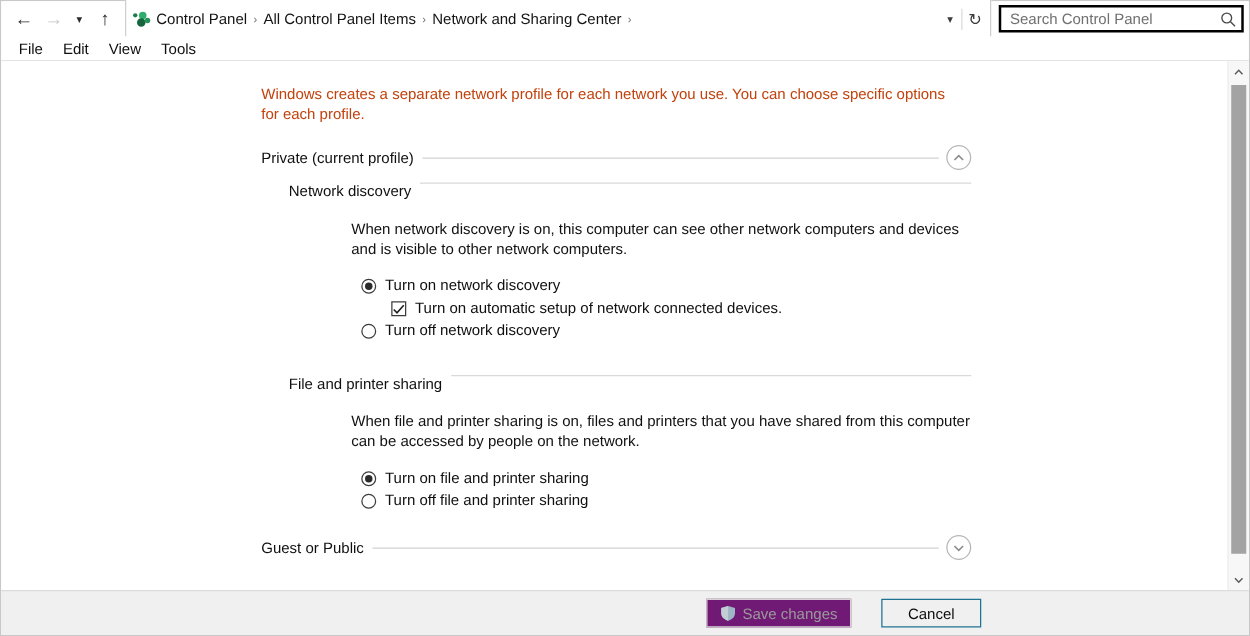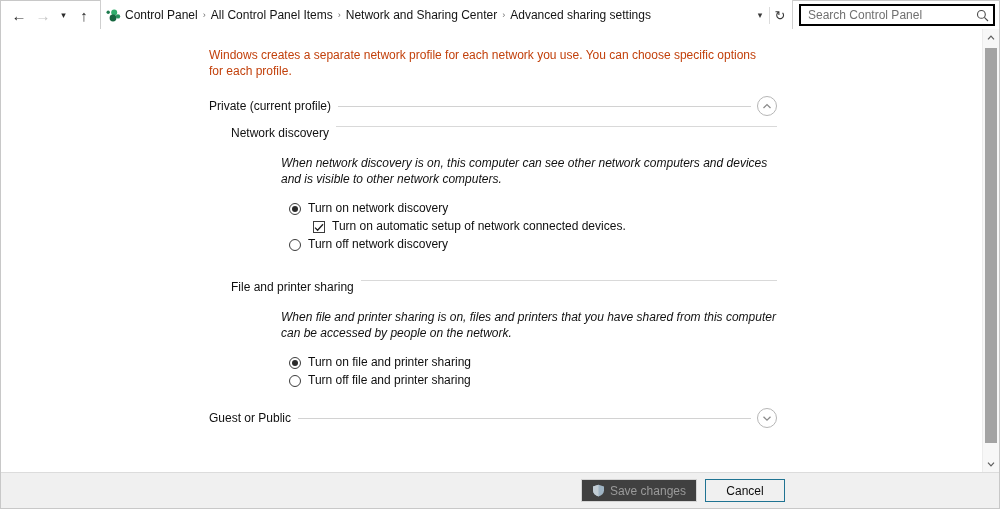--- a/index.html
+++ b/index.html
@@ -246,21 +246,20 @@
     height: 1px;
     background: #d9d9d9;
   }
 
   .desc {
     margin: 9px 0 0 50px;
     font-size: 12px;
     line-height: 16px;
     color: #111111;
     max-width: 505px;
-    font-style: italic;
   }
 
   .options { margin: 11px 0 0 58px; }
   .opt-row {
     display: flex;
     align-items: flex-end;
     height: 17px;
     margin-bottom: 1px;
   }
   .opt-row .opt-label {
@@ -358,25 +357,25 @@
     min-width: 77px;
     font-family: "Liberation Sans", sans-serif;
     font-size: 12px;
     display: flex;
     align-items: center;
     justify-content: center;
     box-sizing: border-box;
     padding: 0 10px;
   }
   .btn-save {
-    background: #404040;
+    background: #701a75;
     border: 1px solid #d4d4d4;
     color: #9a9a9a;
     min-width: 97px;
-    margin-right: 8px;
+    margin-right: 24px;
   }
   .shield-icon {
     width: 14px;
     height: 14px;
     margin-right: 4px;
     flex: none;
     display: flex;
     align-items: center;
     justify-content: center;
   }
@@ -415,38 +414,43 @@
           <circle cx="12.0" cy="7.4" r="2.2" fill="#27935c"></circle>
         </svg>
       </span>
       <div class="crumbs">
         <span class="crumb">Control Panel</span>
         <span class="crumb-sep">›</span>
         <span class="crumb">All Control Panel Items</span>
         <span class="crumb-sep">›</span>
         <span class="crumb">Network and Sharing Center</span>
         <span class="crumb-sep">›</span>
-        <span class="crumb">Advanced sharing settings</span>
       </div>
       <span class="addr-caret">▾</span>
       <span class="addr-sep"></span>
       <span class="addr-refresh">↻</span>
     </div>
 
     <div class="searchbox">
       <input type="text" placeholder="Search Control Panel" style="">
       <span class="search-icon">
         <svg width="13" height="13" viewBox="0 0 13 13">
           <circle cx="5.4" cy="5.4" r="3.9" fill="none" stroke="#4a4a4a" stroke-width="1.1"></circle>
           <line x1="8.4" y1="8.4" x2="12" y2="12" stroke="#4a4a4a" stroke-width="1.1"></line>
         </svg>
       </span>
     </div>
   </div>
 
+  <div class="menubar">
+    <span class="menu-item">File</span>
+    <span class="menu-item">Edit</span>
+    <span class="menu-item">View</span>
+    <span class="menu-item">Tools</span>
+  </div>
 
   <div class="content-wrap">
     <div class="content">
       <div class="inner">
 
         <p class="intro">Windows creates a separate network profile for each network you use. You can choose specific options for each profile.</p>
 
         <div class="group">
           <div class="group-head">
             <span class="label">Private (current profile)</span>

